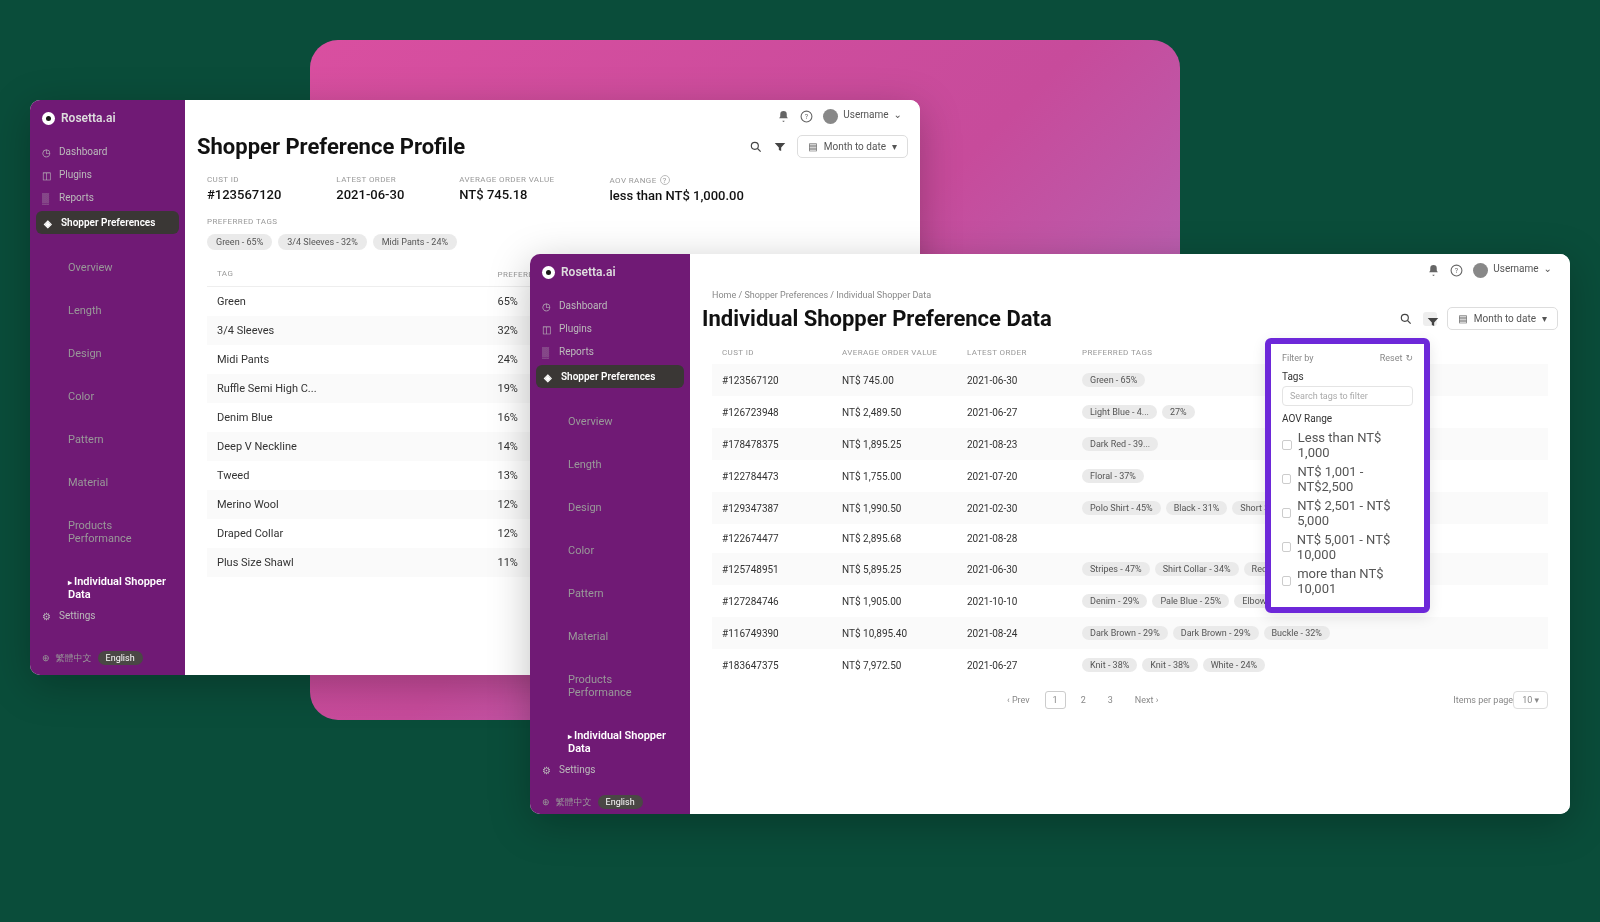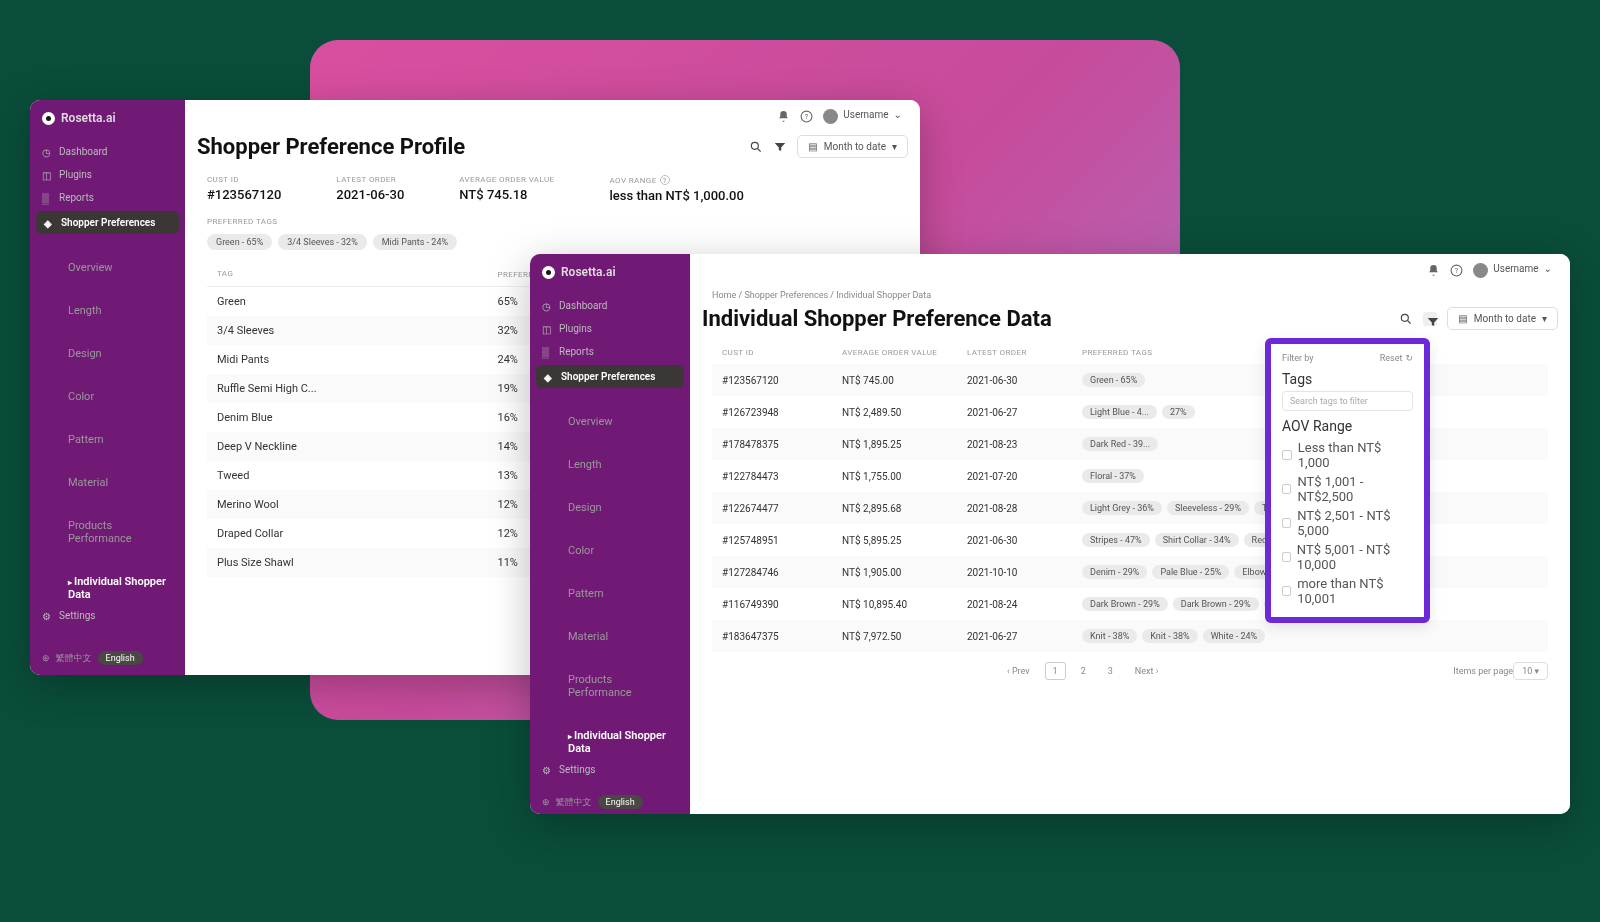--- a/index.html
+++ b/index.html
@@ -62,21 +62,21 @@
 .pager2 { padding: 10px 22px; display: flex; justify-content: space-between; align-items: center; font-size: 9px; color: #888; }
 .pg-ctrl { display: flex; gap: 8px; align-items: center; margin: 0 auto; }
 .pg-btn { padding: 3px 7px; cursor: pointer; border-radius: 3px; }
 .pg-btn.active { border: 1px solid #ccc; }
 .ipp { display: flex; align-items: center; }
 .ipp-sel { border: 1px solid #ddd; padding: 3px 8px; border-radius: 4px; cursor: pointer; }
 
 .filter-pop { position: absolute; top: 84px; right: 140px; width: 165px; background: #fff; border: 6px solid #6d28d9; border-radius: 6px; box-shadow: 0 4px 14px rgba(0,0,0,0.1); padding: 9px 11px; font-size: 10px; z-index: 10; }
 .fp-head { display: flex; justify-content: space-between; align-items: center; color: #888; margin-bottom: 8px; font-size: 9px; }
 .fp-reset { cursor: pointer; display: flex; gap: 3px; align-items: center; }
-.fp-sec { font-size: 14px; color: #333; margin: 6px 0 4px; }
+.fp-sec { font-size: 10px; color: #333; margin: 6px 0 4px; }
 .fp-inp { border: 1px solid #e4e4e4; border-radius: 4px; padding: 4px 7px; font-size: 9px; width: 100%; color: #aaa; margin-bottom: 7px; }
 .fp-chk { display: flex; gap: 6px; align-items: center; padding: 2px 0; font-size: 13px; color: #555; cursor: pointer; }
 .chkbox { width: 10px; height: 10px; border: 1px solid #ccc; border-radius: 2px; }
 .helpq { font-size: 8px; border: 1px solid #bbb; width: 10px; height: 10px; border-radius: 50%; display: inline-flex; align-items: center; justify-content: center; margin-left: 3px; }
 svg { display: block; }
 </style>
 </head>
 <body>
 
 <div class="bg-pink"></div>
@@ -374,28 +374,33 @@
           </div>
           <div class="trow2">
             <div class="c1">#122784473</div>
             <div class="c2">NT$ 1,755.00</div>
             <div class="c3">2021-07-20</div>
             <div class="c4">
               <span class="tag2">Floral - 37%</span>
             </div>
           </div>
           <div class="trow2">
+            <div class="c1">#129347387</div>
+            <div class="c2">NT$ 1,990.50</div>
+            <div class="c3">2021-02-30</div>
+            <div class="c4">
+              <span class="tag2">Polo Shirt - 45%</span>
+              <span class="tag2">Black - 31%</span>
+              <span class="tag2">Short Sleeves - 29%</span>
+            </div>
+          </div>
+          <div class="trow2">
             <div class="c1">#122674477</div>
             <div class="c2">NT$ 2,895.68</div>
             <div class="c3">2021-08-28</div>
-            <div class="c4">
-              <span class="tag2">Light Grey - 36%</span>
-              <span class="tag2">Sleeveless - 29%</span>
-              <span class="tag2">Turtleneck - 21%</span>
-            </div>
           </div>
           <div class="trow2">
             <div class="c1">#125748951</div>
             <div class="c2">NT$ 5,895.25</div>
             <div class="c3">2021-06-30</div>
             <div class="c4">
               <span class="tag2">Stripes - 47%</span>
               <span class="tag2">Shirt Collar - 34%</span>
               <span class="tag2">Red - 33%</span>
             </div>

